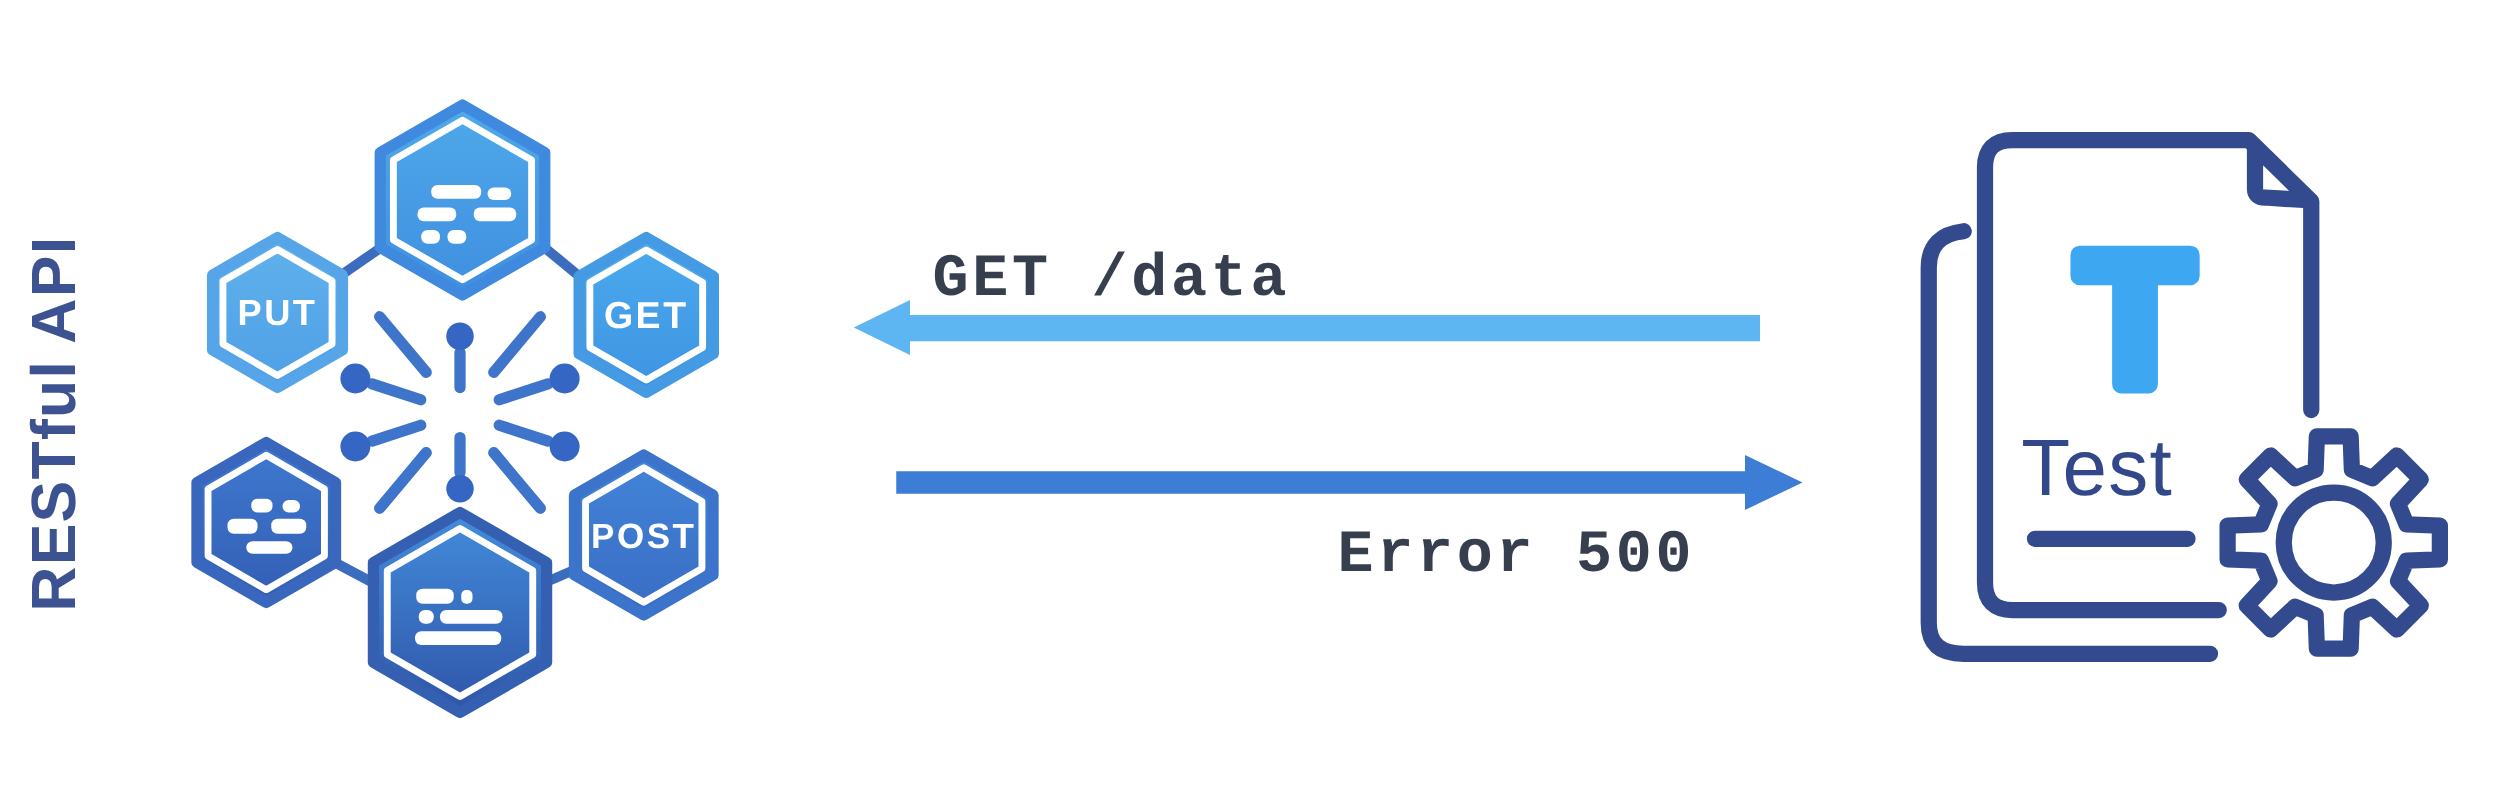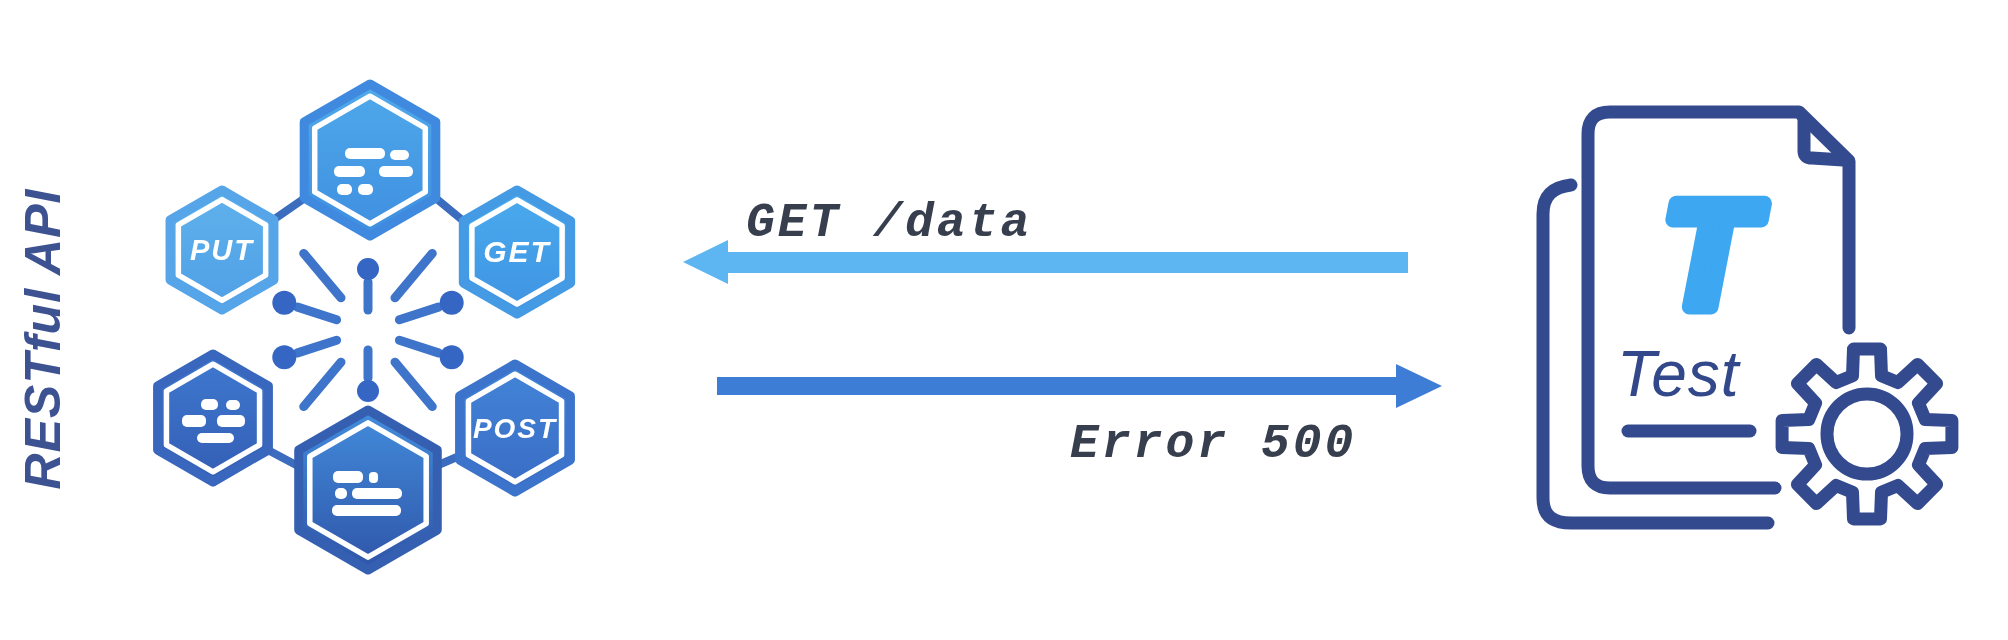--- a/index.html
+++ b/index.html
@@ -1,17 +1,17 @@
 <!DOCTYPE html>
 <html><head>
 <meta charset="utf-8">
 <style>
   html,body{margin:0;padding:0;background:#ffffff;}
   .canvas{position:relative;width:2008px;height:640px;background:#ffffff;overflow:hidden;
-          font-family:"Liberation Sans",sans-serif;font-style:italic;}
+          font-family:"Liberation Sans",sans-serif;}
   svg{position:absolute;left:0;top:0;}
   text{user-select:none;}
   .hexlabel{font-family:"Liberation Sans",sans-serif;font-weight:600;fill:#ffffff;}
   .monolabel{font-family:"Liberation Mono","DejaVu Sans Mono",monospace;font-weight:700;fill:#373f4e;}
 </style>
 </head>
 <body>
 
 <div class="canvas">
 <svg id="scene" width="2008" height="640" viewBox="0 0 2008 640">

